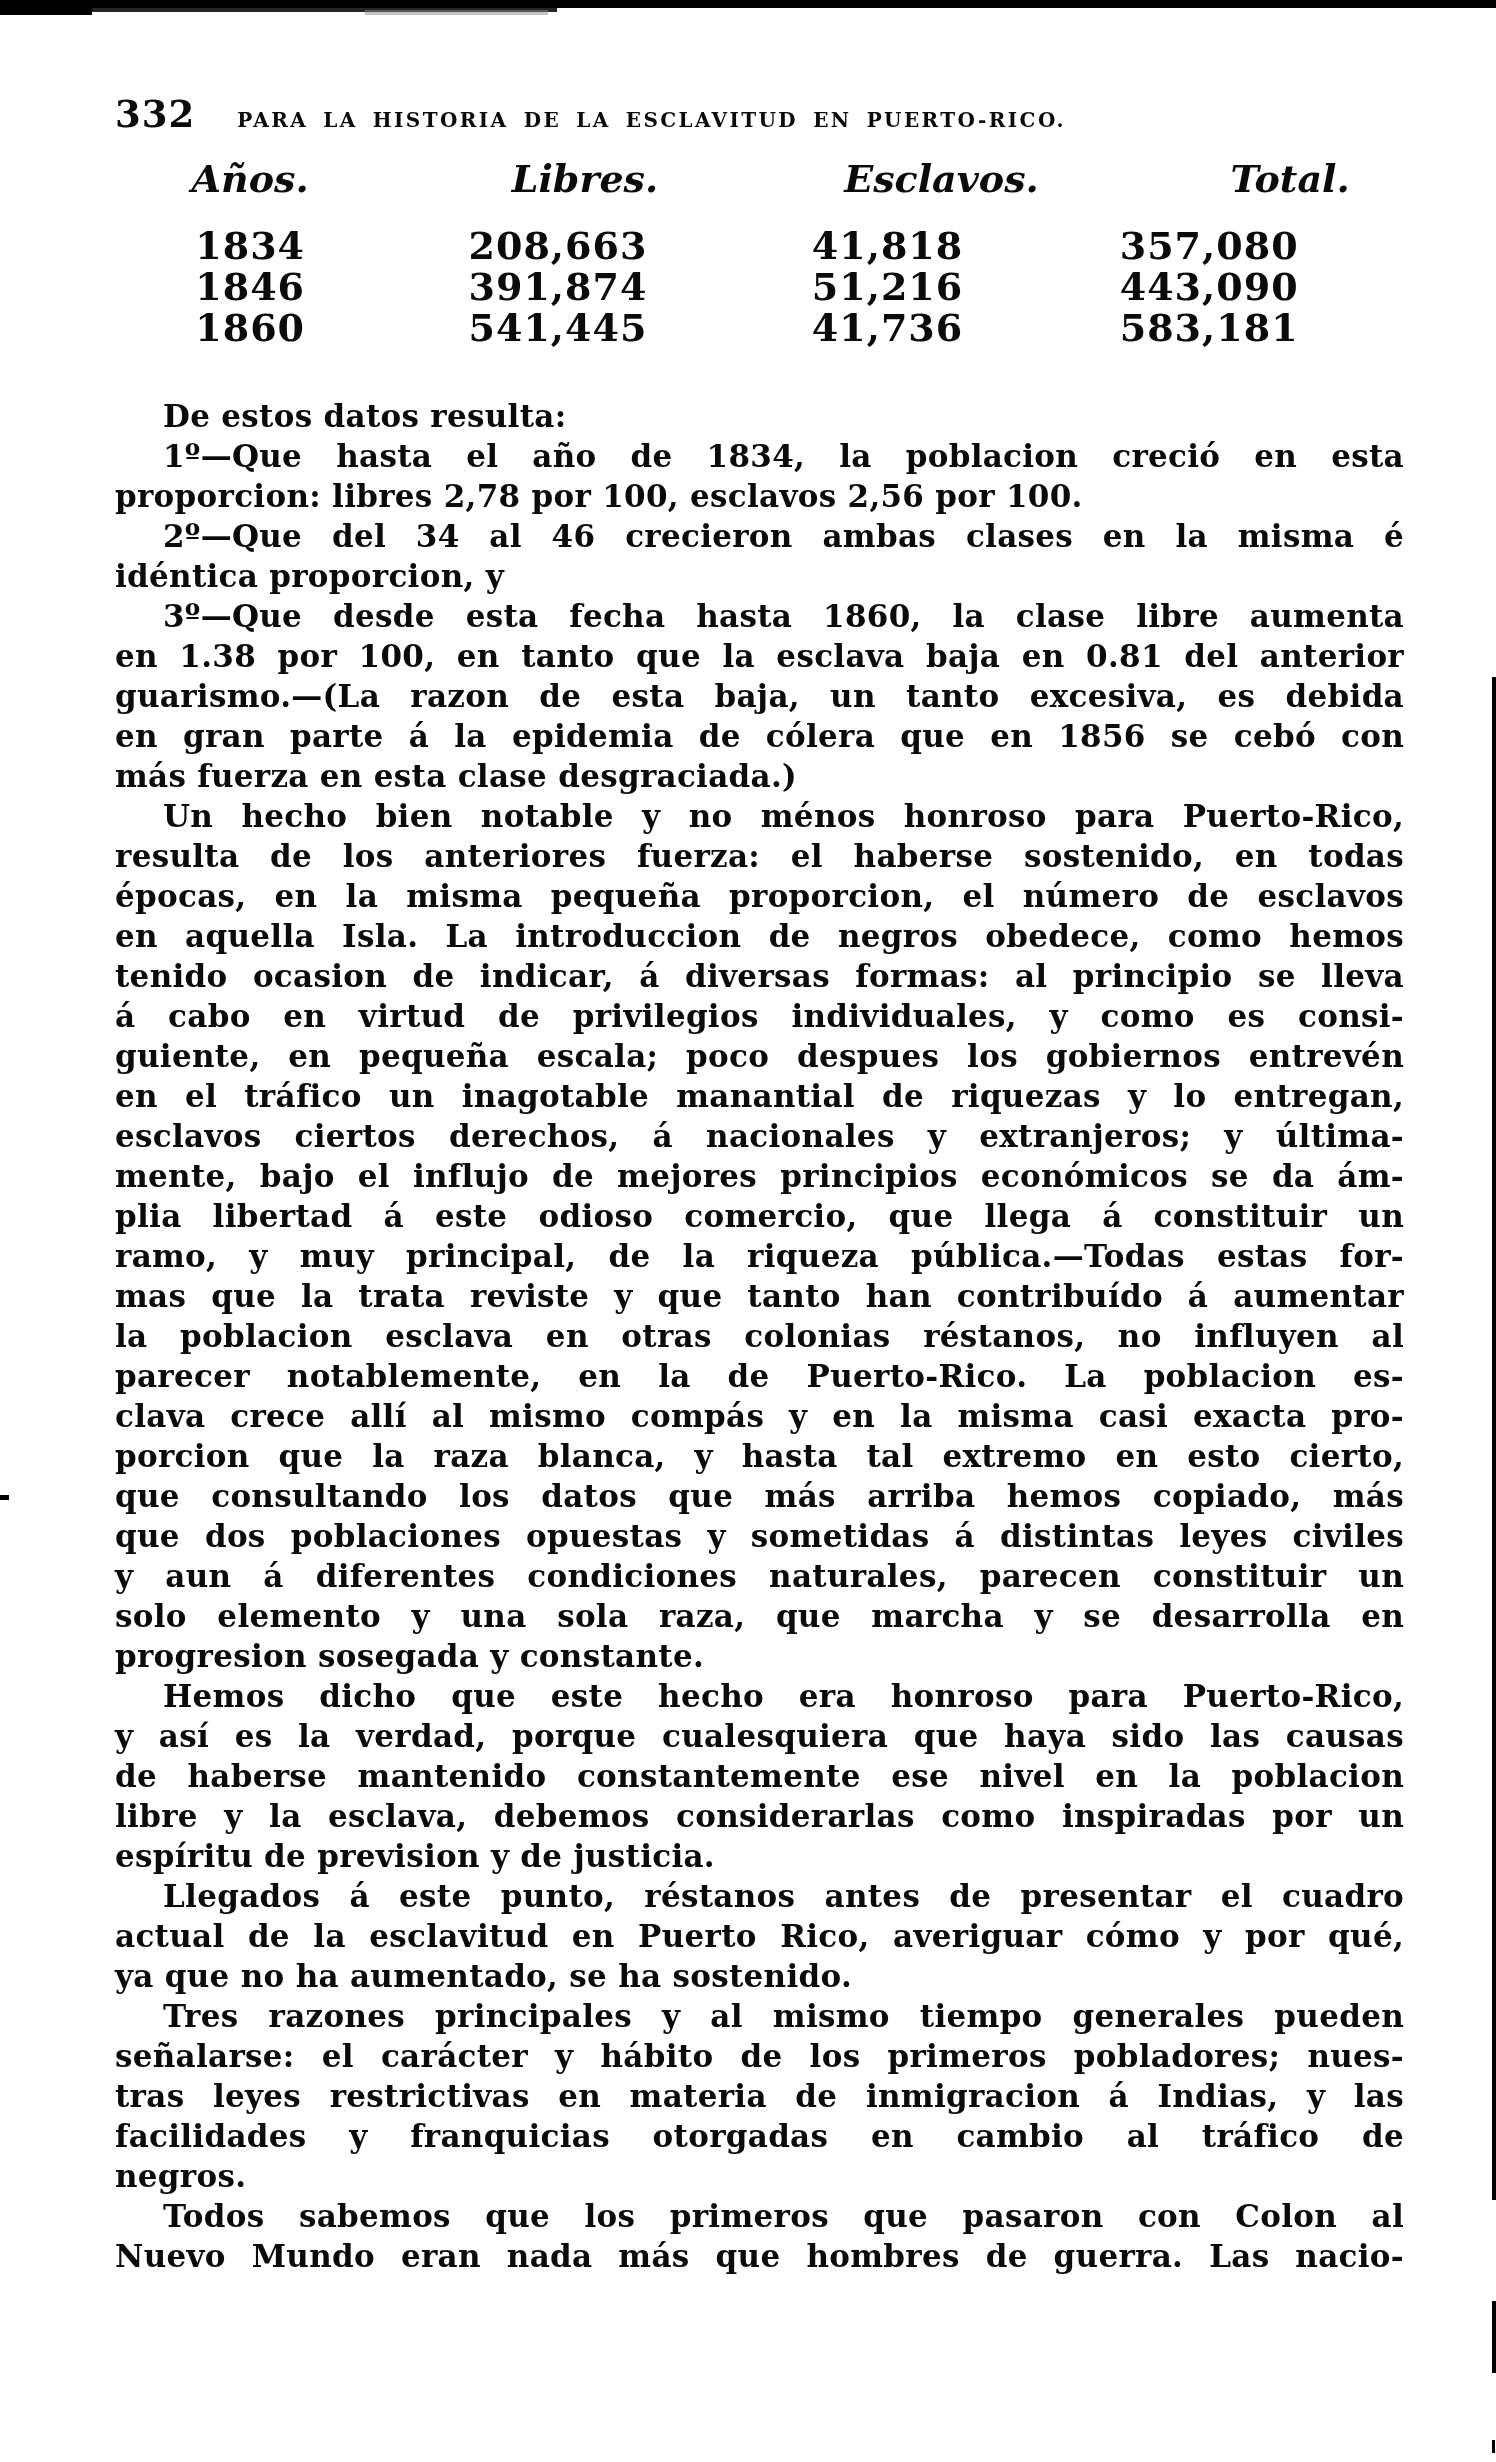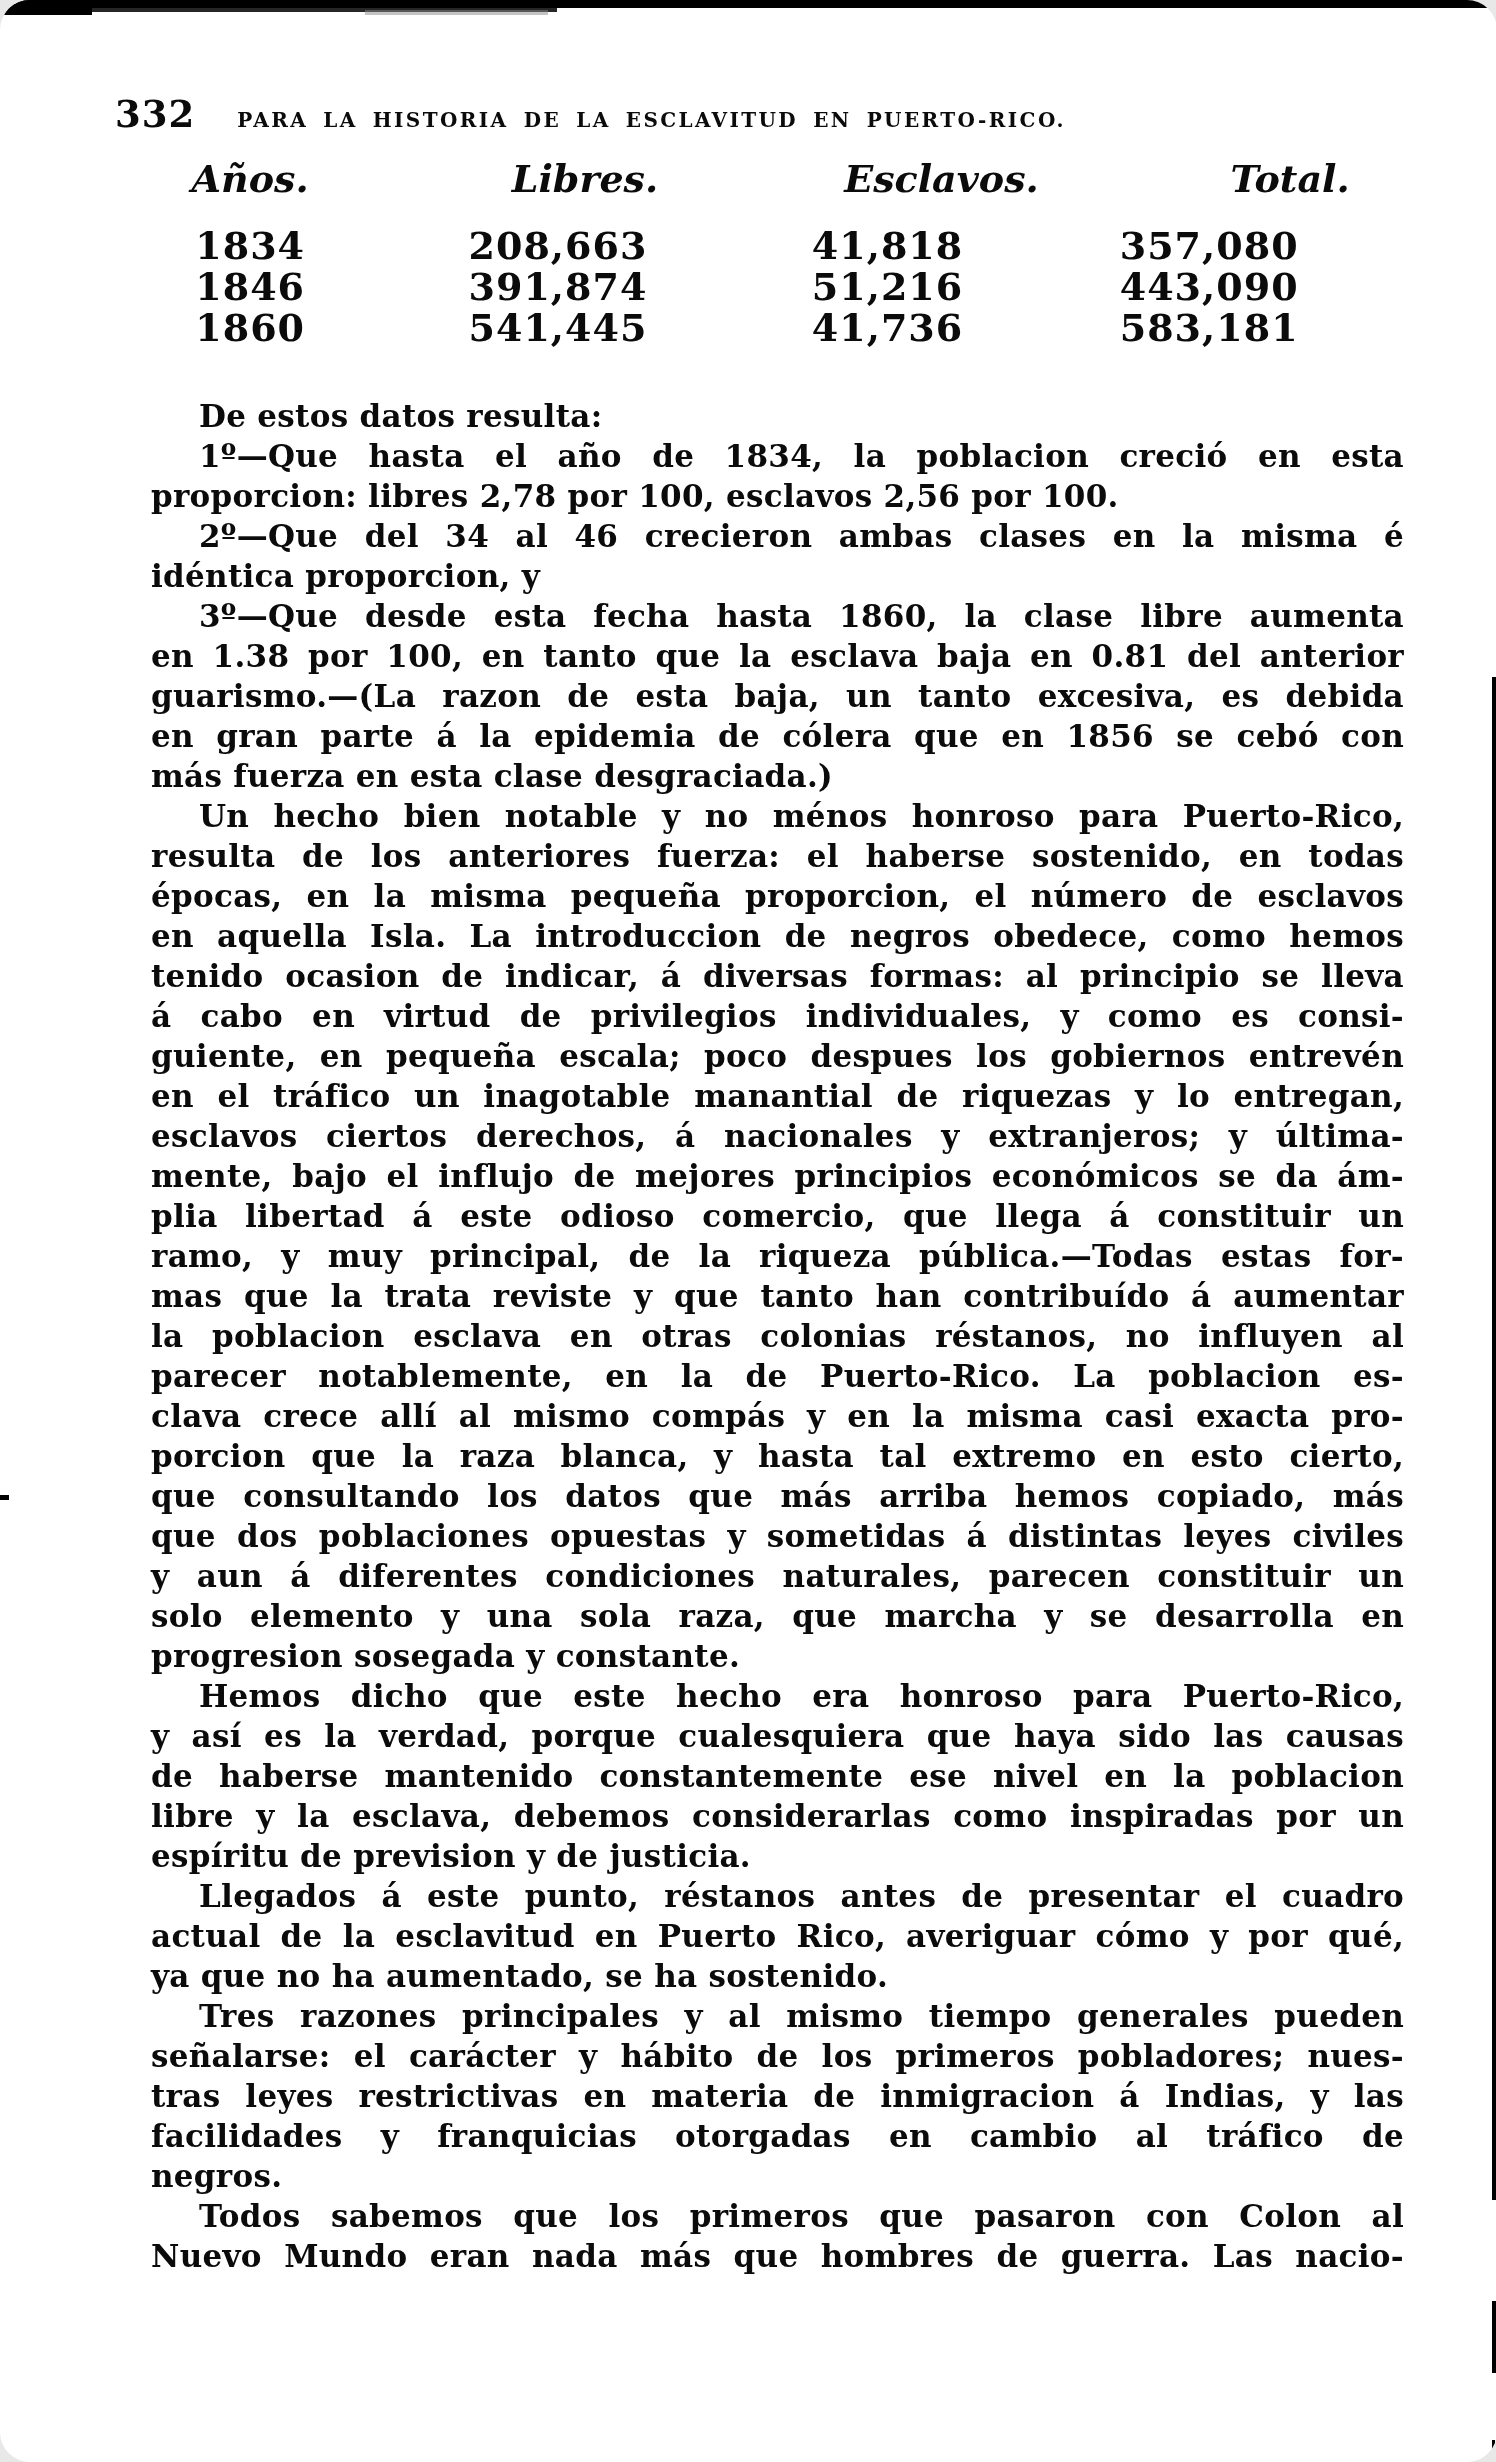--- a/index.html
+++ b/index.html
@@ -3,21 +3,20 @@
 <meta charset="utf-8">
 <style>
   html,body{margin:0;padding:0;background:#e8e8e8;}
   .page{
     position:relative;
     width:1497px;height:2462px;
     background:#ffffff;
     overflow:hidden;
     font-family:"DejaVu Serif","Liberation Serif",serif;
     color:#0b0b0b;
-    border-radius:30px;
   }
   
   .artifact{position:absolute;background:#000;}
   .top-bar{left:0;top:0;width:1497px;height:7.7px;}
   .top-bar2{left:0;top:6.7px;width:557px;height:5.8px;opacity:.85;}
   .top-blob{left:0;top:0;width:92px;height:15.4px;}
   .top-smudge{left:365px;top:9.6px;width:183px;height:5.8px;background:#8a8a8a;opacity:.5;}
   .right-line-a{right:0;top:677px;width:4.8px;height:1523px;}
   .right-line-b{right:1px;top:2301px;width:3.8px;height:72px;}
   .right-fleck{right:1.9px;top:2440px;width:2.9px;height:13.4px;}
@@ -48,21 +47,20 @@
     position:absolute;left:115px;top:396px;width:1289px;
     font-size:31px;font-weight:bold;line-height:40px;
     letter-spacing:0.3px;
   }
   .text-line{
     text-align:justify;
     text-align-last:justify;
     text-justify:inter-word;
     white-space:nowrap;
     white-space:normal;
-    margin-left:36px;
   }
   .text-line.para-start{padding-left:48px;}
   .text-line.para-end{text-align-last:left;}
 </style>
 </head>
 <body>
 
 <div class="page" style="background: rgb(255, 255, 255); color: rgb(11, 11, 11);">
 
   <div class="artifact top-bar"></div>

